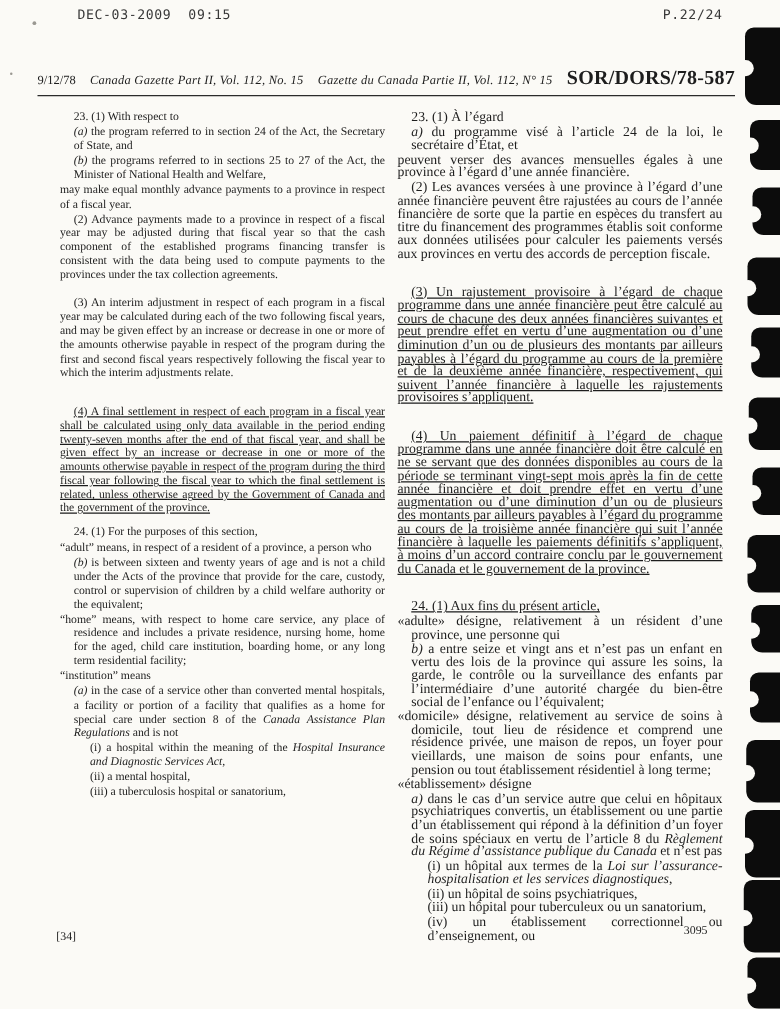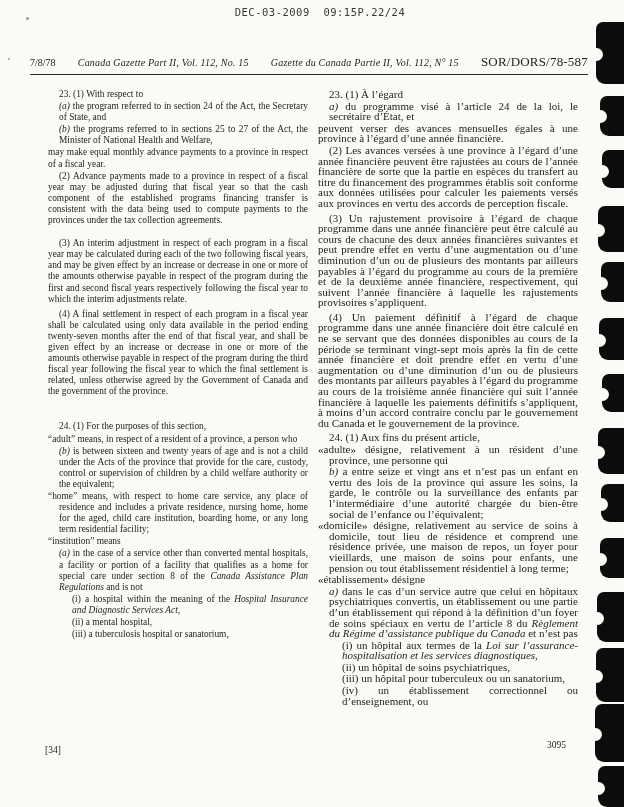--- a/index.html
+++ b/index.html
@@ -5,48 +5,48 @@
   html,body{margin:0;padding:0;}
   body{
     width:624px;height:807px;position:relative;overflow:hidden;
     background:var(--paper,#fbfaf6);
     font-family:"Liberation Serif",serif;color:var(--ink,#1d1d1d);
   }
   .page{position:absolute;inset:0;}
   
   .fax-header{
     position:absolute;top:6px;left:62px;right:46px;
-    display:flex;justify-content:center;
+    display:flex;justify-content:space-between;
     font-family:"DejaVu Sans Mono",monospace;
     font-size:10.5px;color:#383838;letter-spacing:.5px;
   }
   .fax-header span{white-space:pre;}
   
   .gz-header{
     position:absolute;top:54px;left:30px;right:36px;
     display:flex;align-items:baseline;justify-content:space-between;
     border-bottom:1.6px solid #2b2b2b;padding-bottom:4px;
     font-size:10px;
   }
   .gz-date{font-style:normal;font-size:10px;}
   .gz-title{font-style:italic;font-size:10px;letter-spacing:.2px;}
-  .gz-reg{font-weight:normal;font-style:normal;font-size:13px;letter-spacing:.2px;}
+  .gz-reg{font-weight:bold;font-style:normal;font-size:16px;letter-spacing:.2px;}
   
   .col{position:absolute;top:88px;width:260px;}
   .col-en{left:48px;font-size:9.4px;line-height:11.1px;}
   .col-fr{left:318px;font-size:11px;line-height:10.6px;}
   .p{margin:0;text-align:justify;margin-top:1px;}
   .p.section{text-indent:11px;}
   .p.flush{text-indent:0;}
   .p.hang{padding-left:11px;text-indent:-11px;}
   .p.item{margin-left:11px;}
   .p.subitem{margin-left:24px;}
-  .sp-md{margin-top:4px;}
+  .sp-md{margin-top:20px;text-decoration:underline;}
   .sp-lg{margin-top:12px;}
-  .sp-xl{margin-top:24px;}
+  .sp-xl{margin-top:8px;}
   .it{font-style:italic;}
   
   .footer{position:absolute;left:45px;right:58px;top:740px;
     display:flex;justify-content:space-between;font-size:9.5px;}
   .footer .bracket{margin-top:5px;}
   
   #binding{position:absolute;top:0;right:0;width:40px;height:807px;}
   .blob{position:absolute;right:-4px;background:var(--artifact,#0c0c0c);
     border-radius:7px 2px 3px 9px;}
   .blob .notch{position:absolute;left:-6px;background:var(--paper,#fbfaf6);
@@ -60,21 +60,21 @@
 
   <div class="fax-header">
     <span>DEC-03-2009  09:15</span>
     <span>P.22/24</span>
   </div>
 
   <div class="speck" style="left:26px;top:17px;width:3px;height:3px;"></div>
   <div class="speck" style="left:8px;top:58px;width:2px;height:2px;"></div>
 
   <div class="gz-header">
-    <span class="gz-date">7/8/78</span>
+    <span class="gz-date">9/12/78</span>
     <span class="gz-title">Canada Gazette Part II, Vol. 112, No. 15</span>
     <span class="gz-title">Gazette du Canada Partie II, Vol. 112, N° 15</span>
     <span class="gz-reg">SOR/DORS/78-587</span>
   </div>
 
   <div class="col col-en" id="col-en">
       <p class="p section"><span>23. (1) With respect to</span></p>
       <p class="p item"><span class="it">(a)</span><span> the program referred to in section 24 of the Act, the Secretary of State, and</span></p>
       <p class="p item"><span class="it">(b)</span><span> the programs referred to in sections 25 to 27 of the Act, the Minister of National Health and Welfare,</span></p>
       <p class="p flush"><span>may make equal monthly advance payments to a province in respect of a fiscal year.</span></p>

